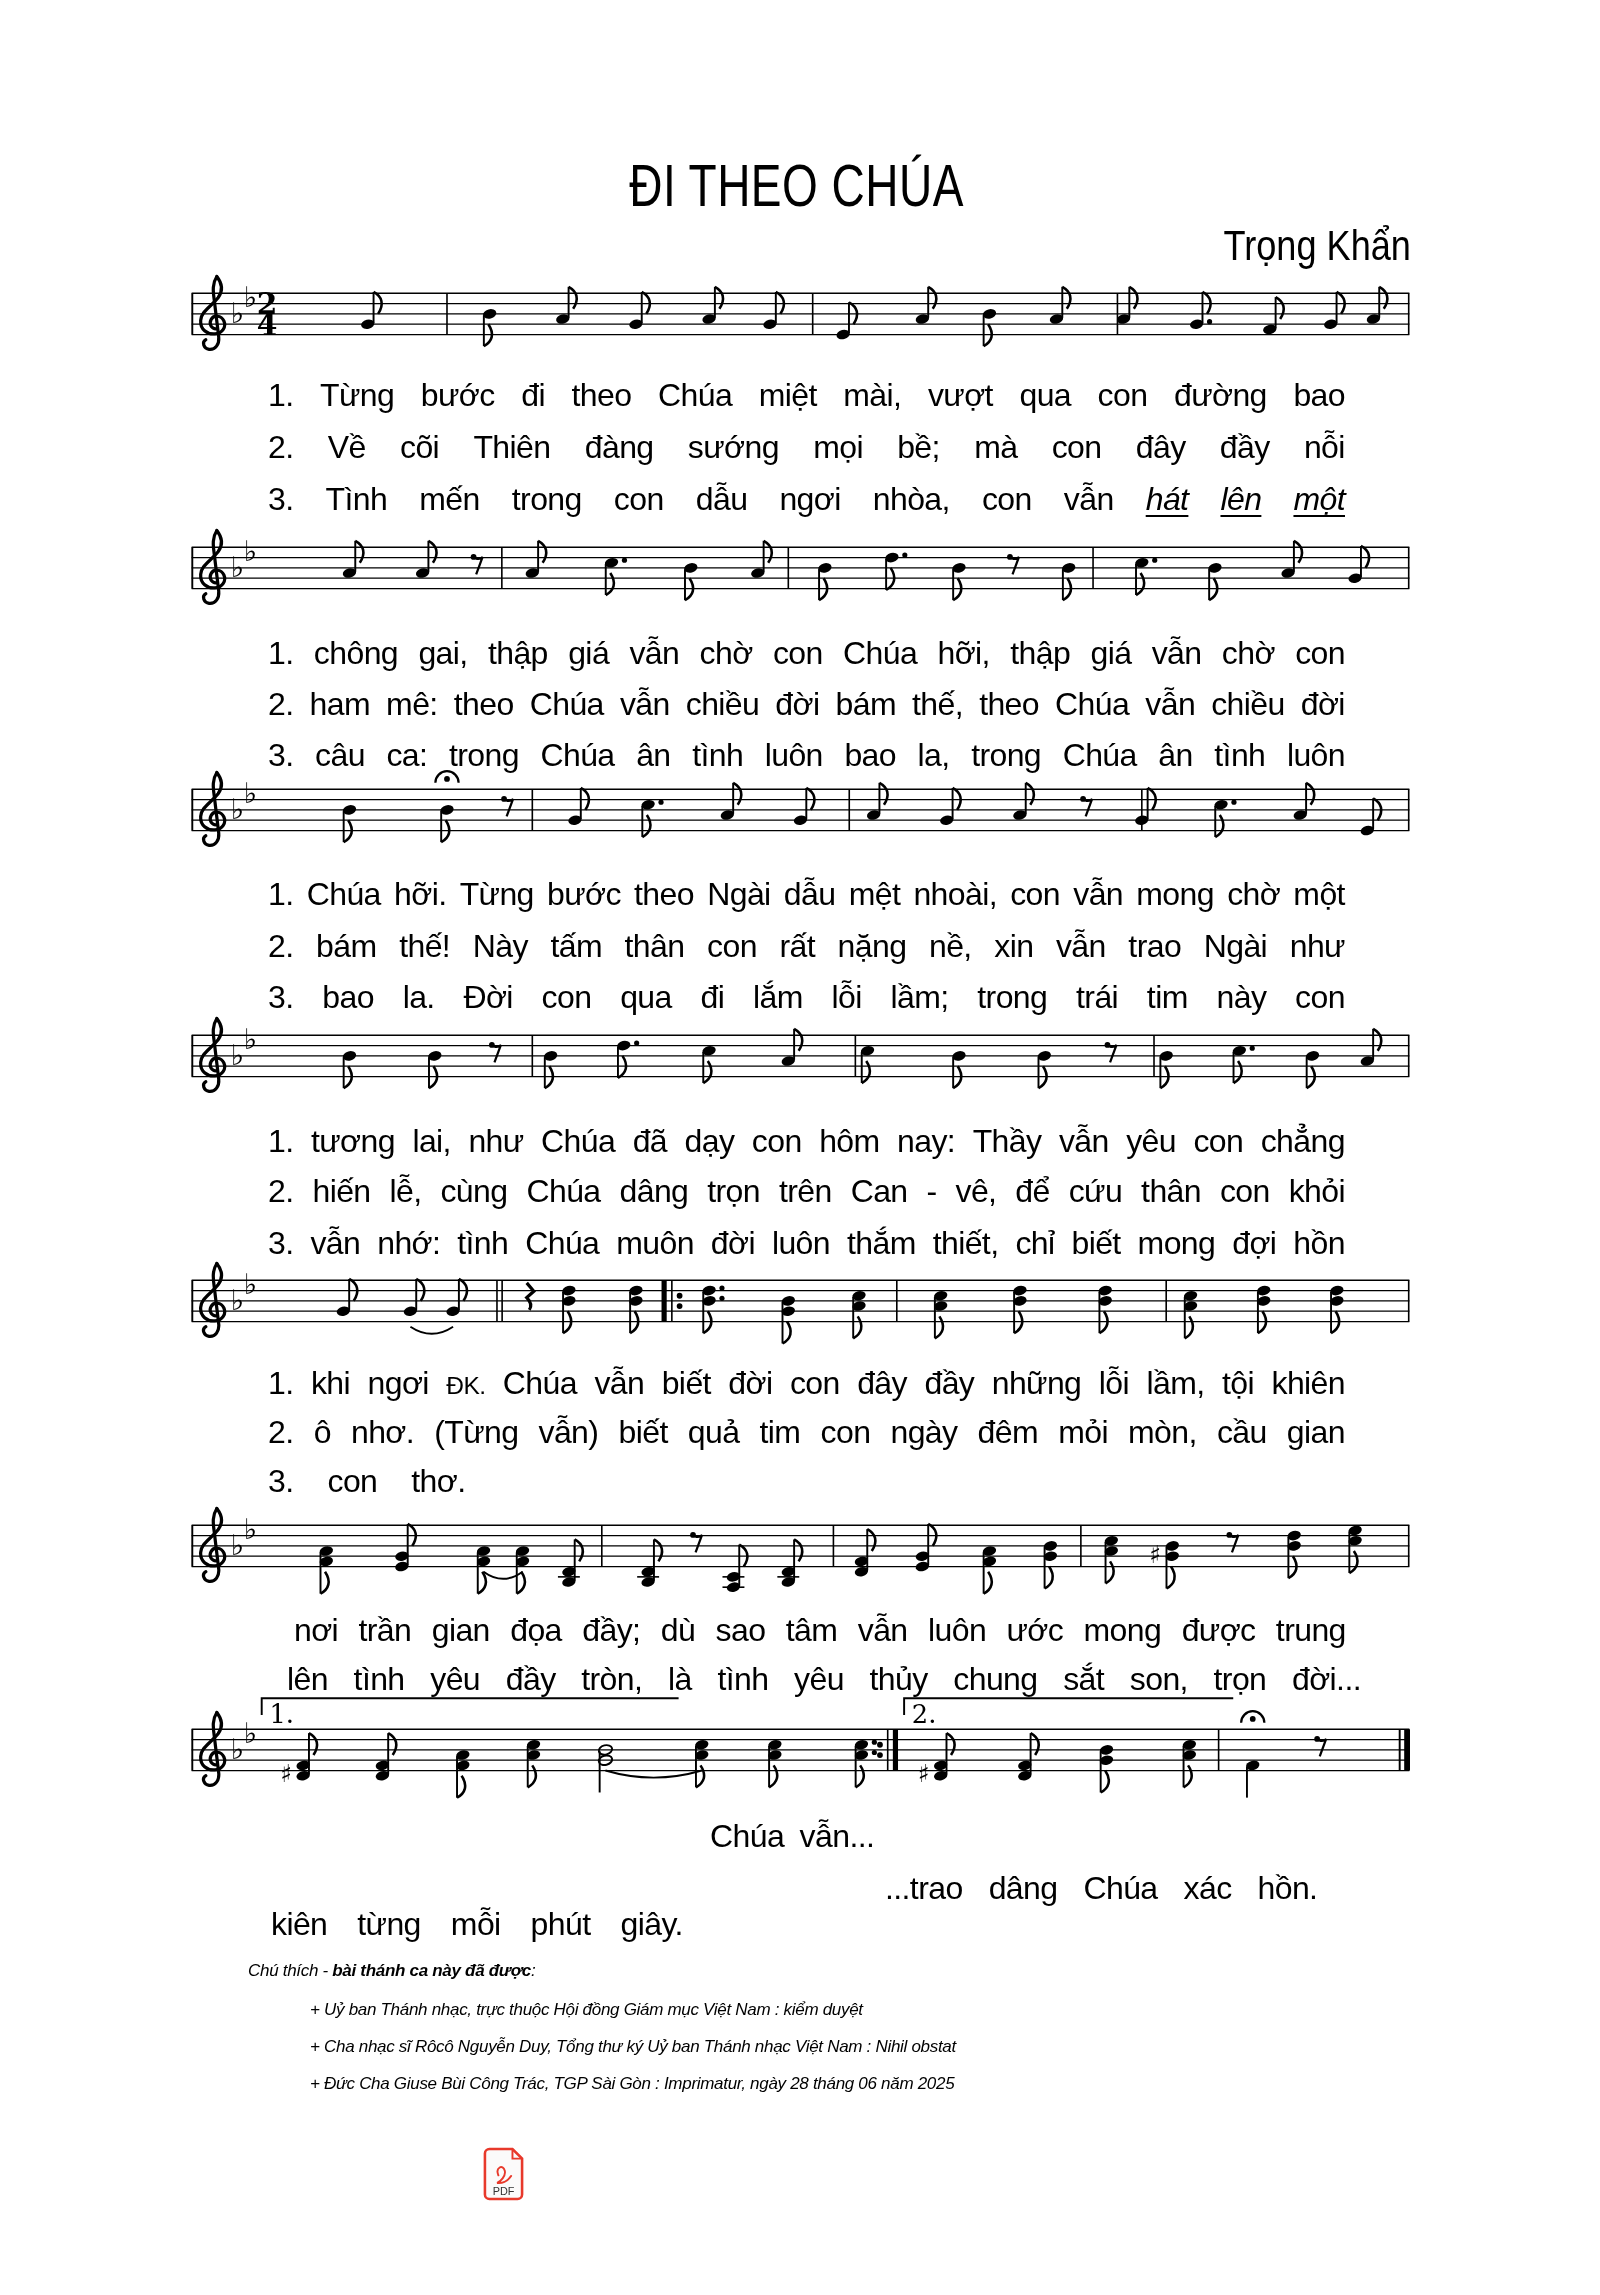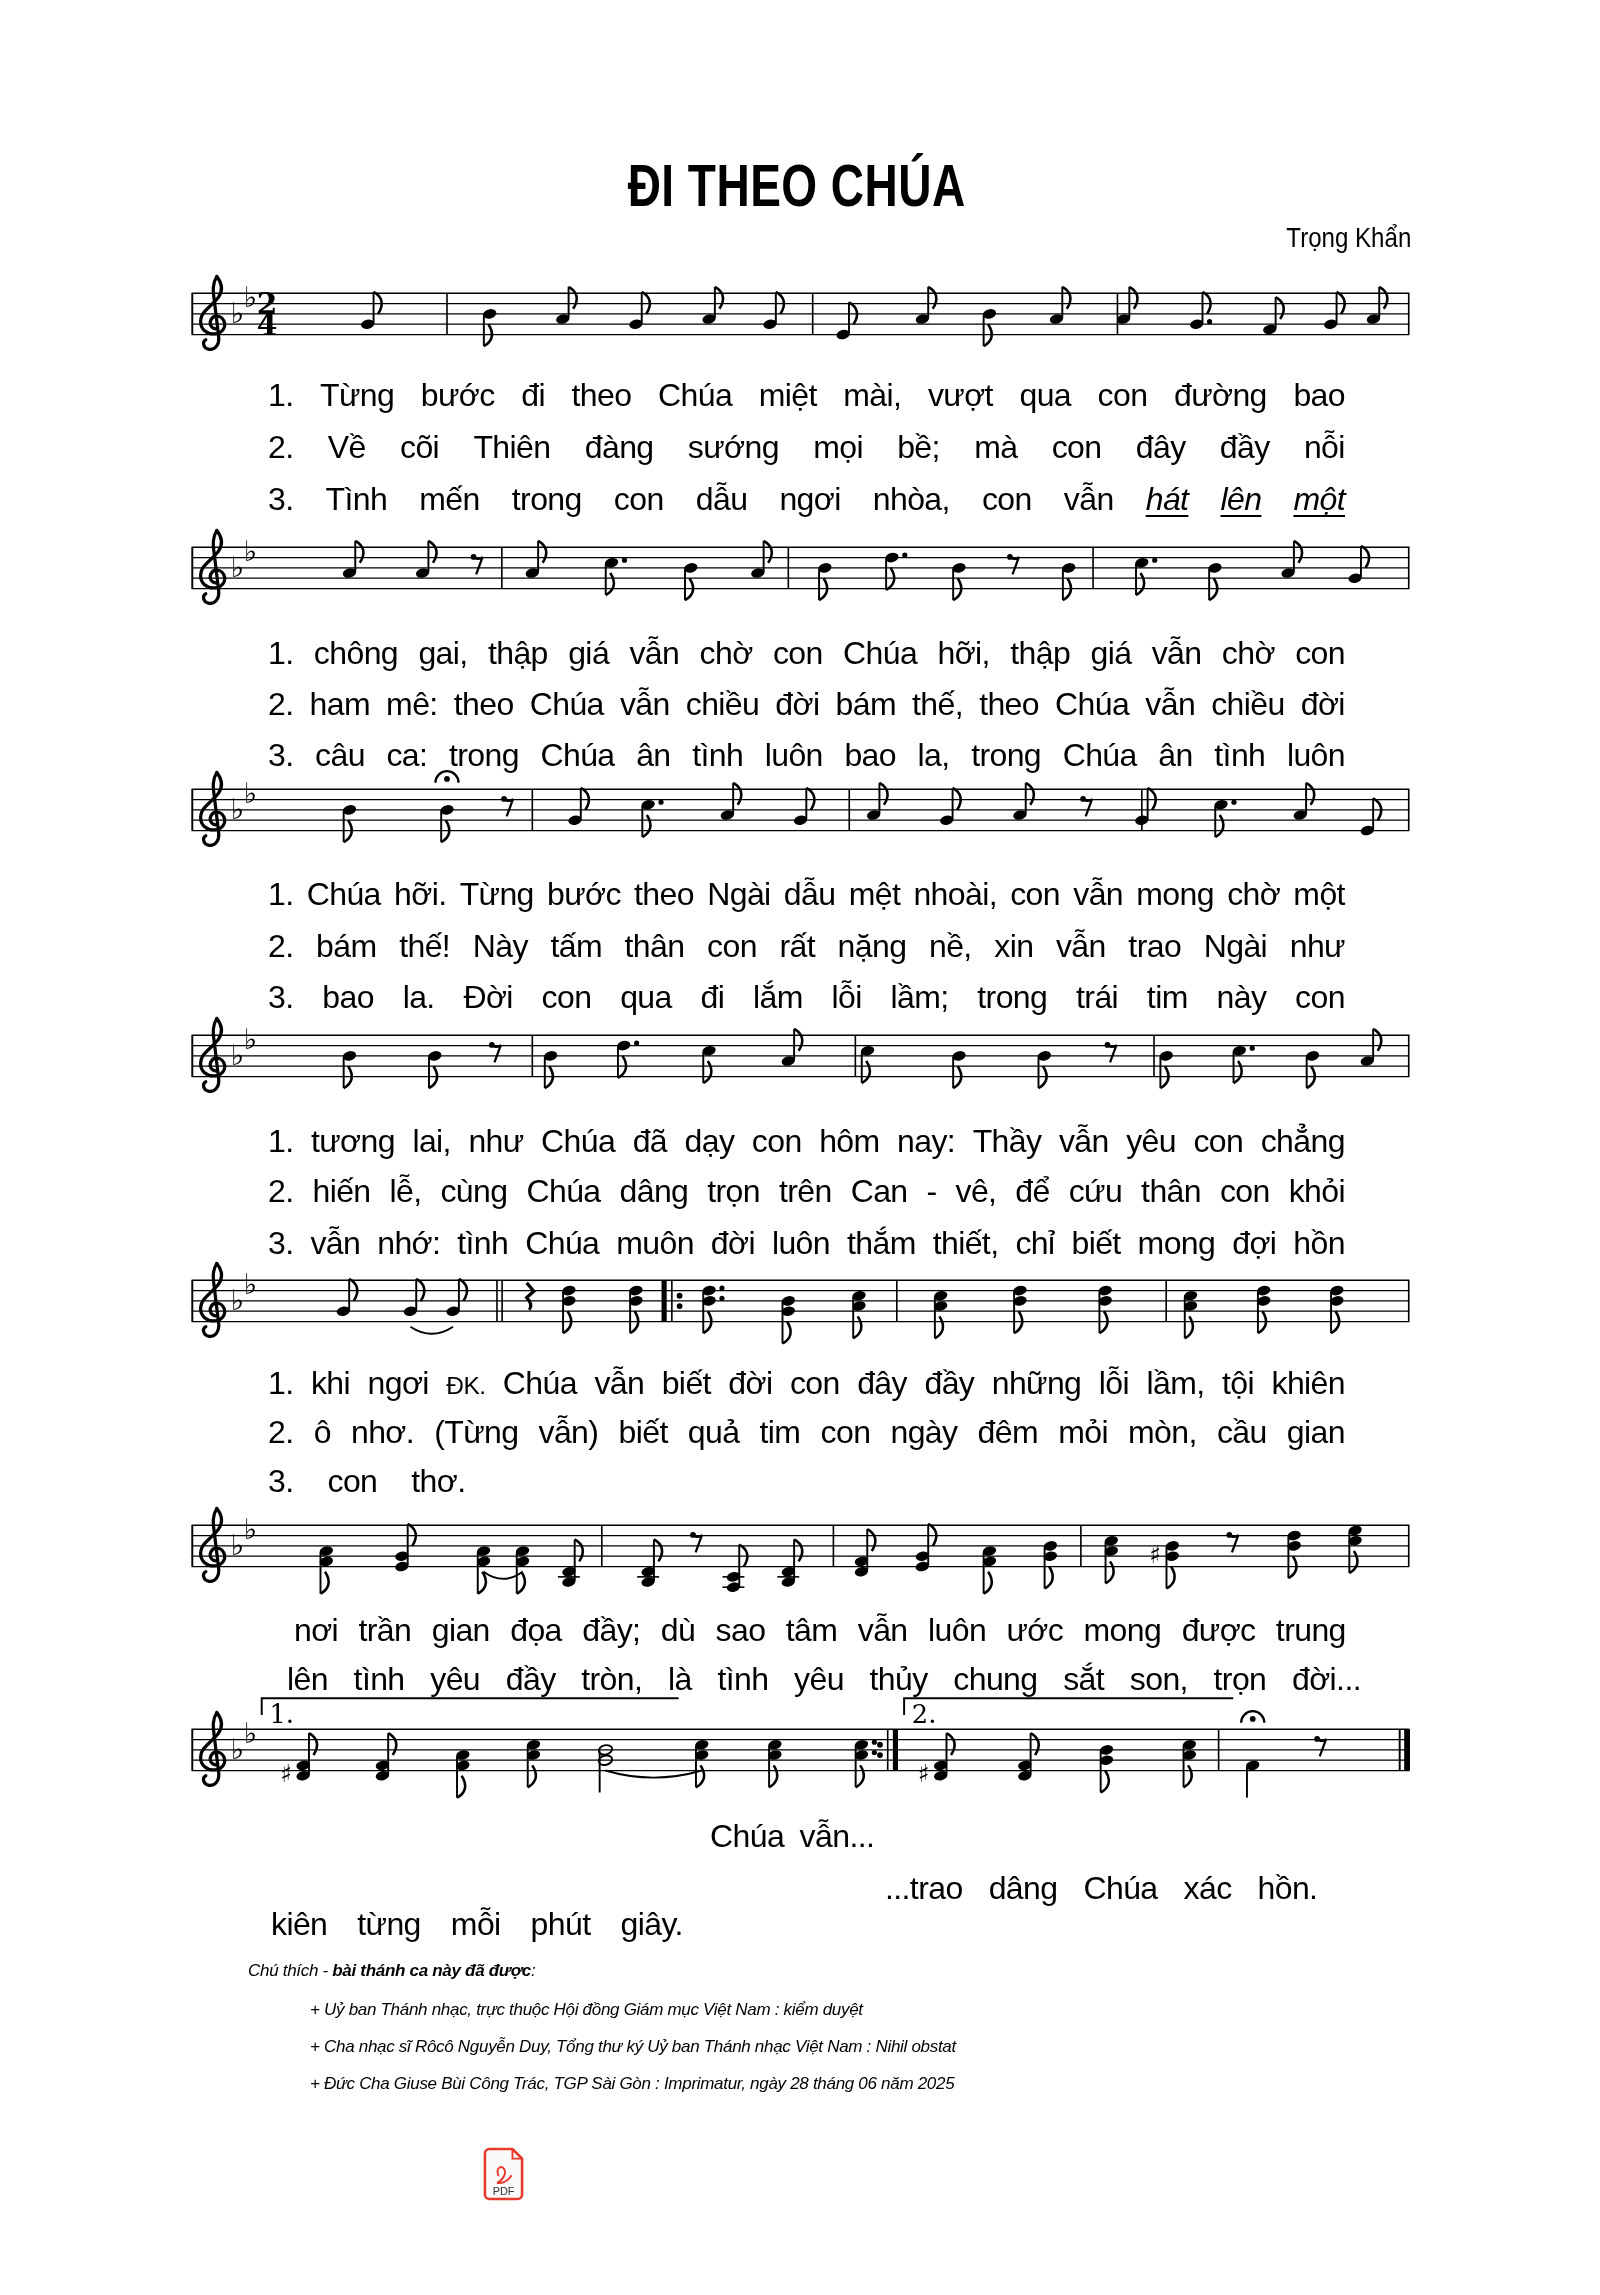--- a/index.html
+++ b/index.html
@@ -1,22 +1,22 @@
 <!DOCTYPE html>
 <html style="font-size:10.3px"><head>
 <meta charset="utf-8">
 <title>ĐI THEO CHÚA</title>
 <style>
   html,body{margin:0;padding:0}
   body{width:1601px;height:2295px;position:relative;background:#fff;color:#000;
        font-family:"Liberation Sans",sans-serif;overflow:hidden}
   .title{position:absolute;top:152px;left:0;width:1593px;text-align:center;
-         font-size:59px;font-weight:bold;letter-spacing:0.6px}
+         font-size:59px;font-weight:normal;letter-spacing:0.6px}
   .title>span{display:inline-block;transform:scaleX(.78)}
-  .composer{position:absolute;top:222px;right:190px;font-size:28px}
+  .composer{position:absolute;top:222px;right:190px;font-size:42px}
   .composer>span{display:inline-block;transform:scaleX(.86);transform-origin:100% 50%}
   #score,#lyrics{position:absolute;left:0;top:0;width:1601px;height:2295px}
   .lyric-line{position:absolute;display:flex;align-items:baseline;font-size:32px;
               letter-spacing:-0.6px;white-space:nowrap}
   .lyric-line.justify{justify-content:space-between}
   .w{display:inline-block}
   .em{font-style:italic;text-decoration:underline;text-underline-offset:4.5px;text-decoration-thickness:1.9px}
   .small{font-size:24.5px}
   .fn-head,.fn-item{position:absolute;font-style:italic;font-size:17px;letter-spacing:-0.3px}
   .fn-head{left:248px}

